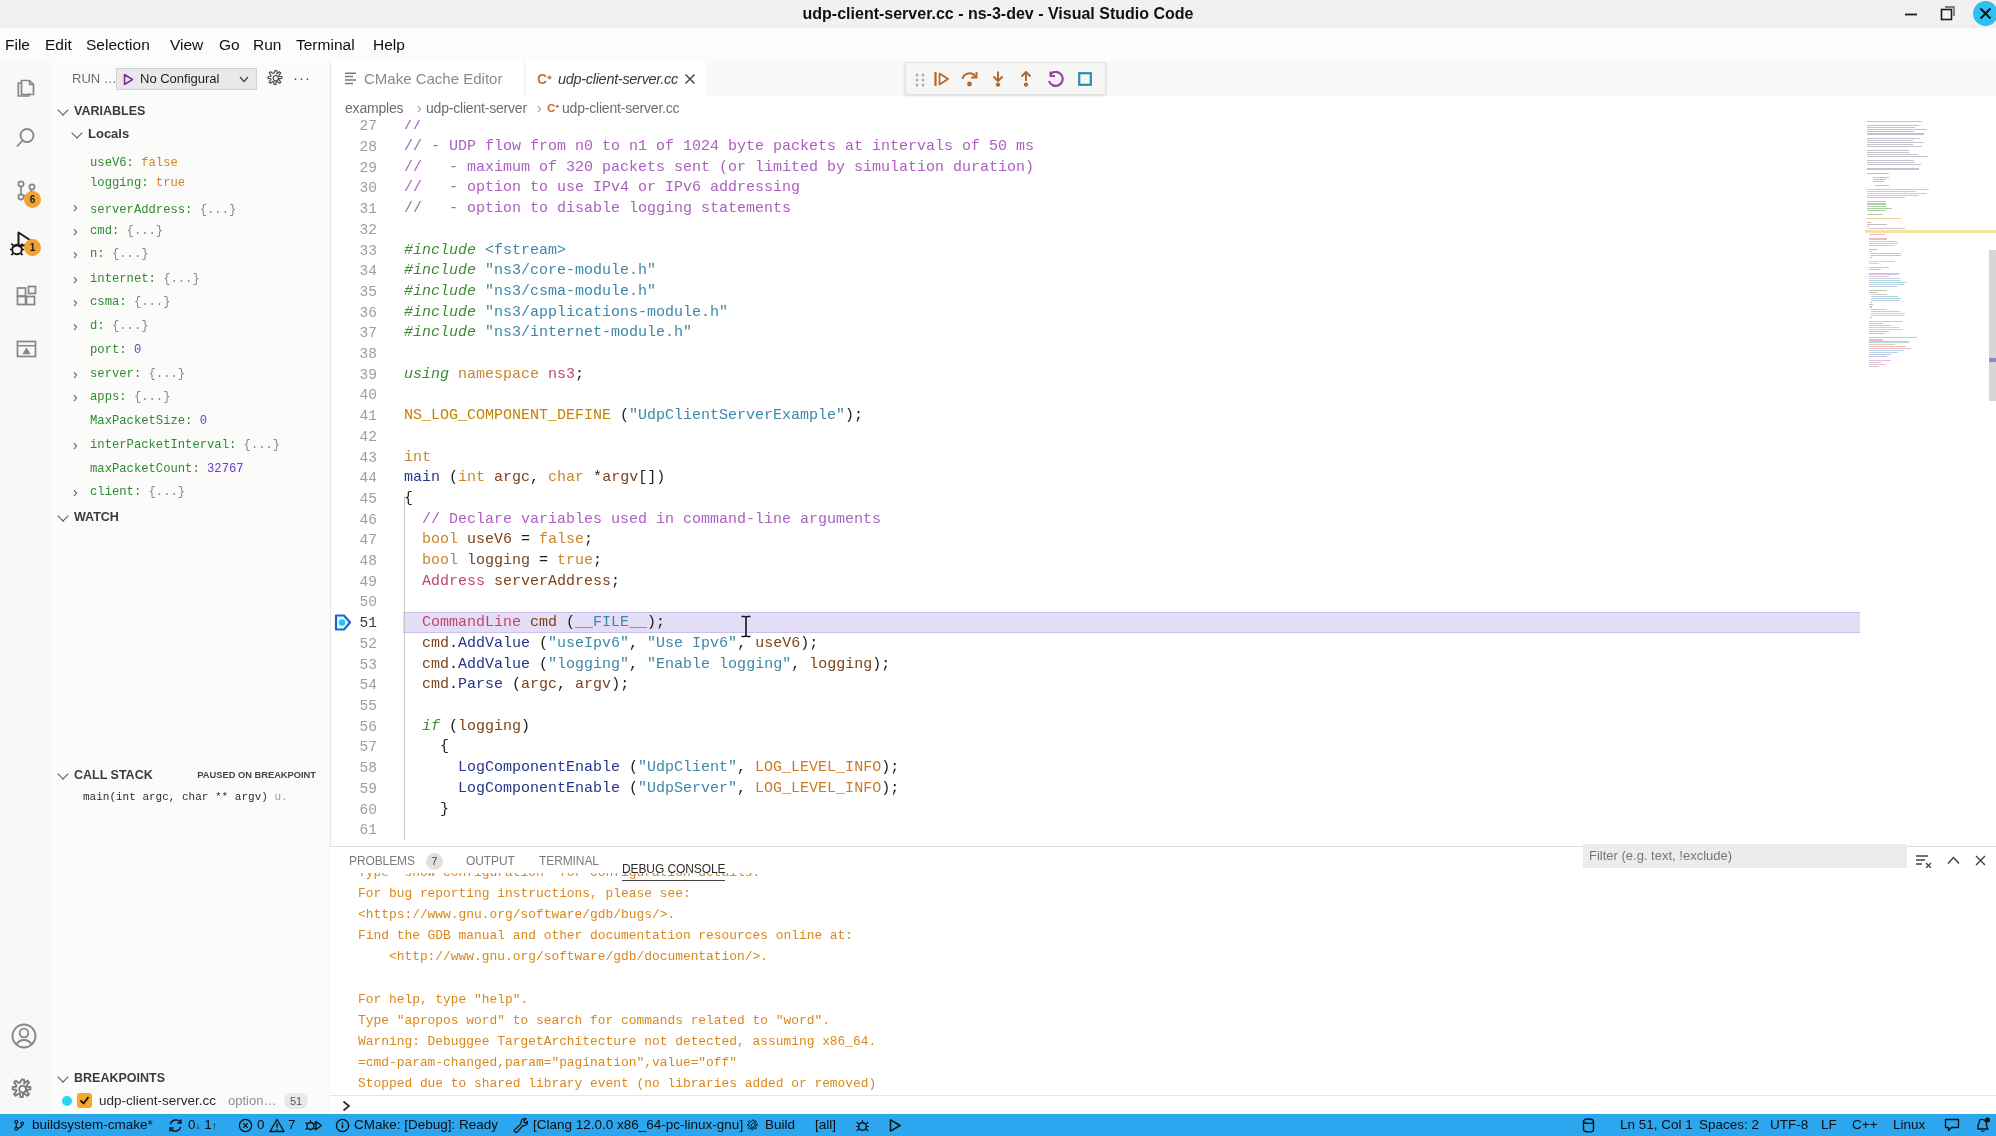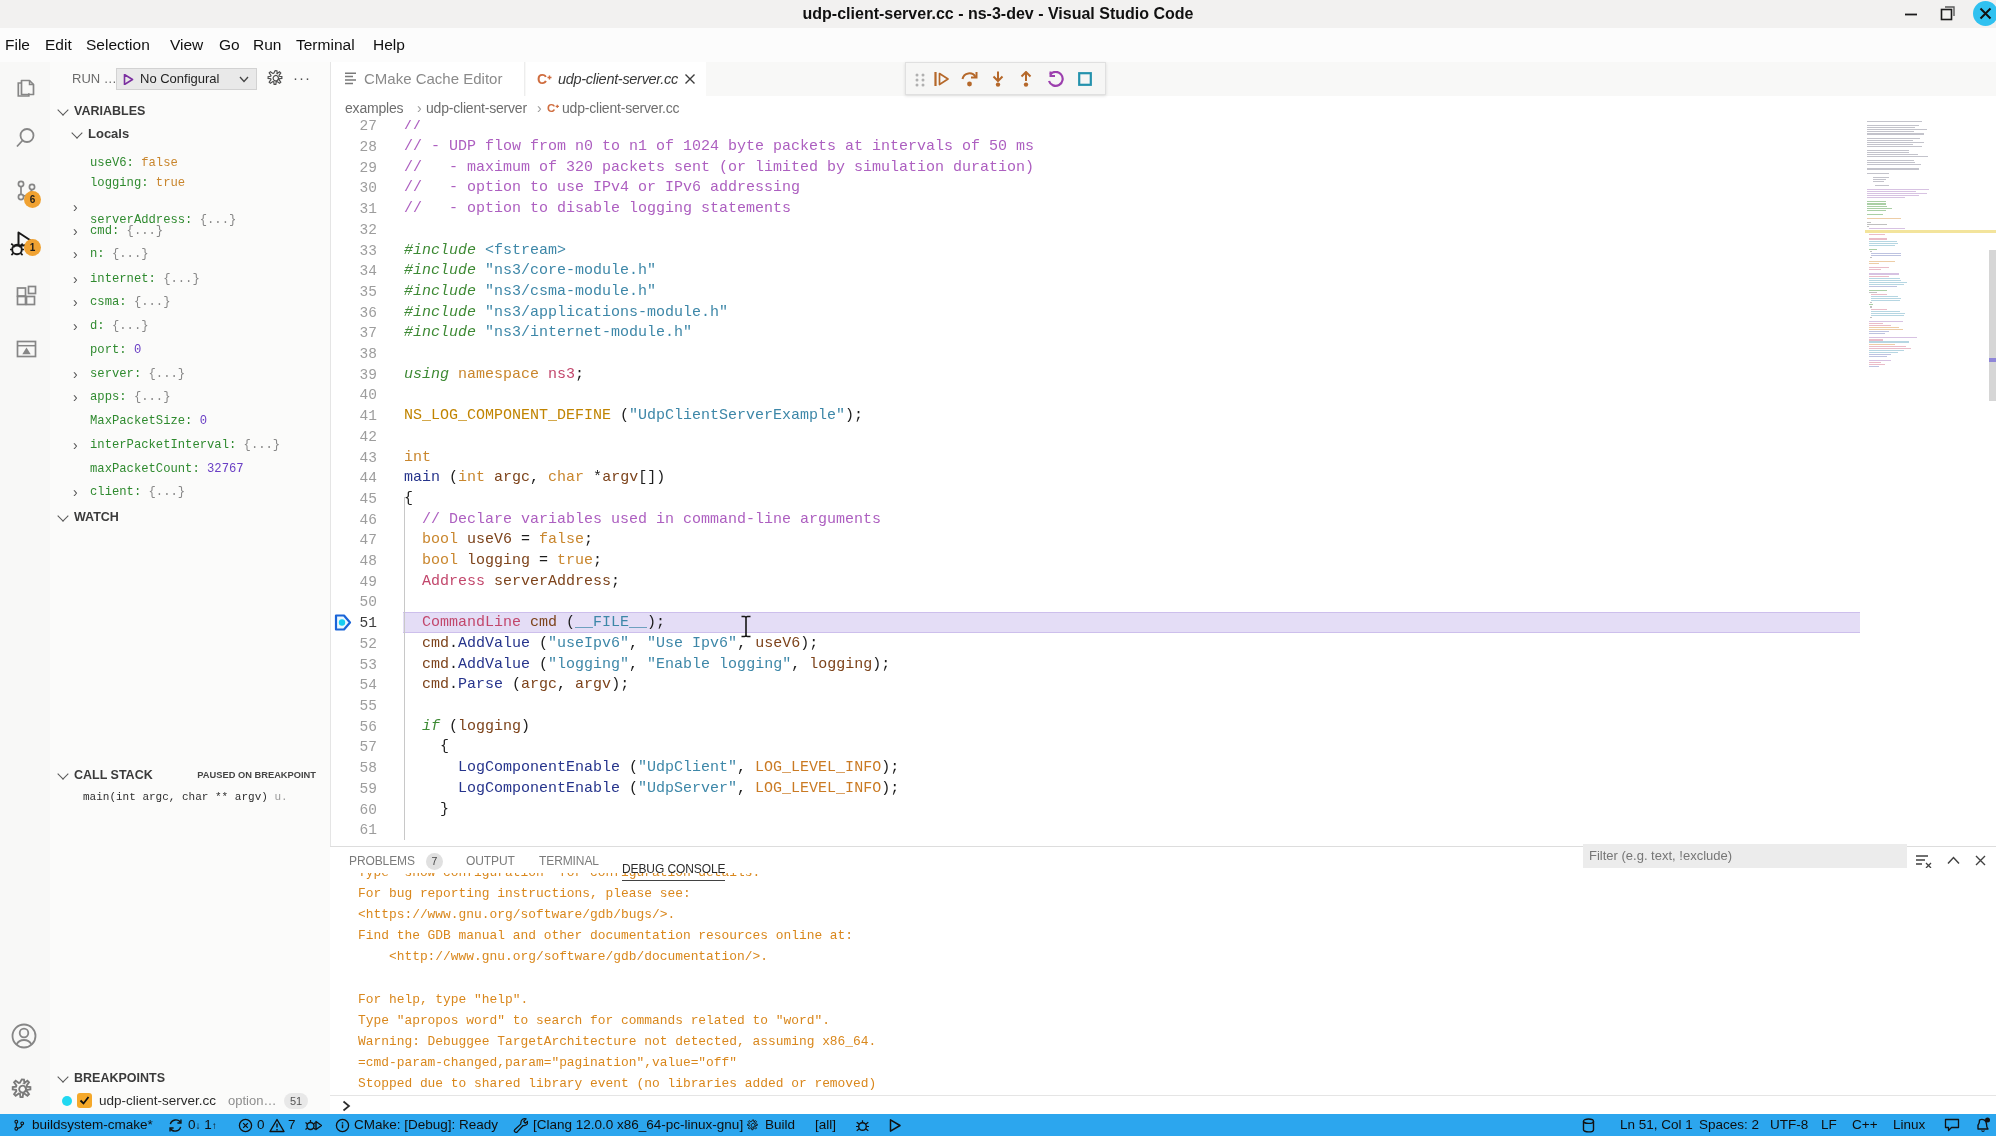--- a/index.html
+++ b/index.html
@@ -189,21 +189,21 @@
   </div>
   <svg class="abs" style="left:216px;top:6px" width="21" height="21" viewBox="0 0 16 16">
       <path d="M9.1 4.4H8.6l-.31-2.28L7 2l-1.12 2-.66.16-1.86-1.36-.94.94 1.36 1.86L3.6 6.3l-2 .3v1.32l2 .3.18.66-1.36 1.86.94.94 1.86-1.36.66.18.3 2h1.32l.3-2 .66-.18 1.86 1.36.94-.94-1.36-1.86.18-.66 2-.3V6.58l-2-.28-.18-.66 1.36-1.86-.94-.94-1.86 1.36zm-.51 5.05a2 2 0 1 1-2.23-3.32 2 2 0 0 1 2.23 3.32z" fill="none" stroke="#4e4e4e" stroke-width="0.9"></path>
     </svg>
   <div class="abs" style="left:243px;top:0;height:32px;line-height:32px;font-size:15px;color:#4e4e4e;letter-spacing:1px;">···</div>
 
   <div class="sechead" style="top:36px;"><span class="chev" style="margin-left:8px;"></span>VARIABLES</div>
   <div class="abs" style="left:22px;top:60px;height:24px;line-height:24px;font-size:13px;font-weight:bold;color:#3b3b3b;"><span class="chev"></span>Locals</div>
   <div class="vrow" style="top:89px;left:40px;"><span class="vname">useV6:</span> <span class="vkw">false</span></div>
   <div class="vrow" style="top:108.6px;left:40px;"><span class="vname">logging:</span> <span class="vkw">true</span></div>
-  <div class="vrow" style="top:146px;left:40px;"><span class="vname">serverAddress:</span> <span class="vobj">{...}</span></div>
+  <div class="vrow" style="top:136px;left:40px;"><span class="vname">serverAddress:</span> <span class="vobj">{...}</span></div>
   <div class="vrow" style="top:156.7px;left:40px;"><span class="vname">cmd:</span> <span class="vobj">{...}</span></div>
   <div class="vrow" style="top:180.4px;left:40px;"><span class="vname">n:</span> <span class="vobj">{...}</span></div>
   <div class="vrow" style="top:204.5px;left:40px;"><span class="vname">internet:</span> <span class="vobj">{...}</span></div>
   <div class="vrow" style="top:228.2px;left:40px;"><span class="vname">csma:</span> <span class="vobj">{...}</span></div>
   <div class="vrow" style="top:252.3px;left:40px;"><span class="vname">d:</span> <span class="vobj">{...}</span></div>
   <div class="vrow" style="top:276.4px;left:40px;"><span class="vname">port:</span> <span class="vnum">0</span></div>
   <div class="vrow" style="top:299.6px;left:40px;"><span class="vname">server:</span> <span class="vobj">{...}</span></div>
   <div class="vrow" style="top:323.3px;left:40px;"><span class="vname">apps:</span> <span class="vobj">{...}</span></div>
   <div class="vrow" style="top:347.4px;left:40px;"><span class="vname">MaxPacketSize:</span> <span class="vnum">0</span></div>
   <div class="vrow" style="top:371px;left:40px;"><span class="vname">interPacketInterval:</span> <span class="vobj">{...}</span></div>

